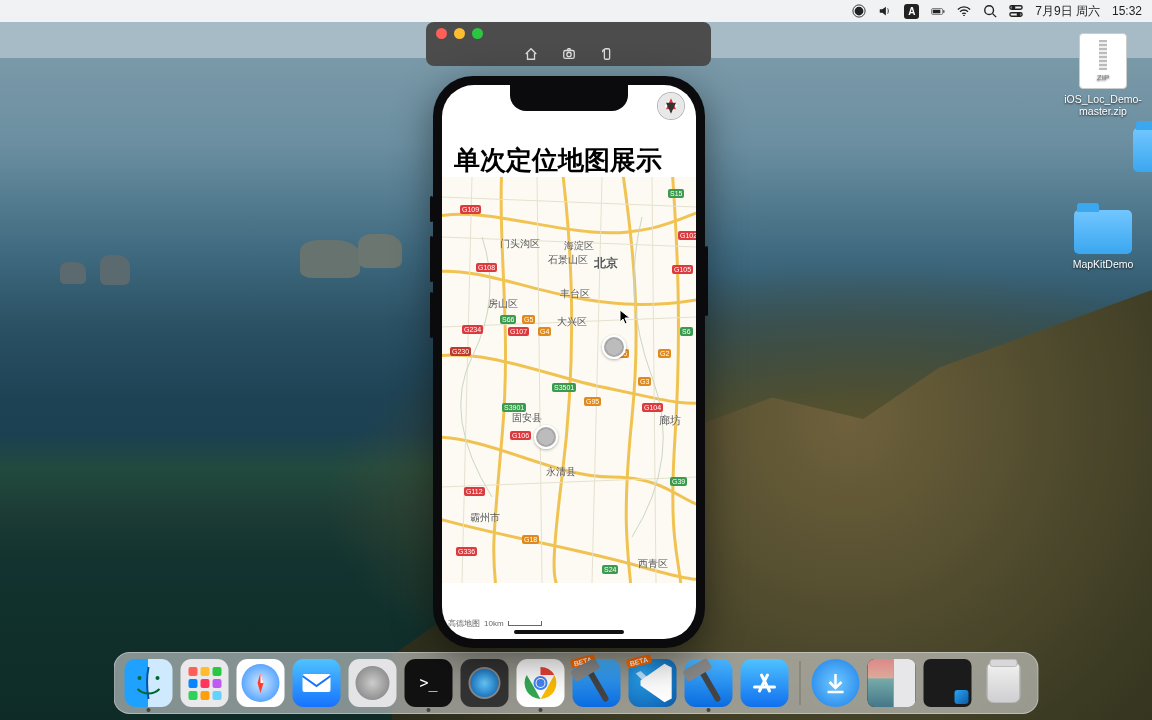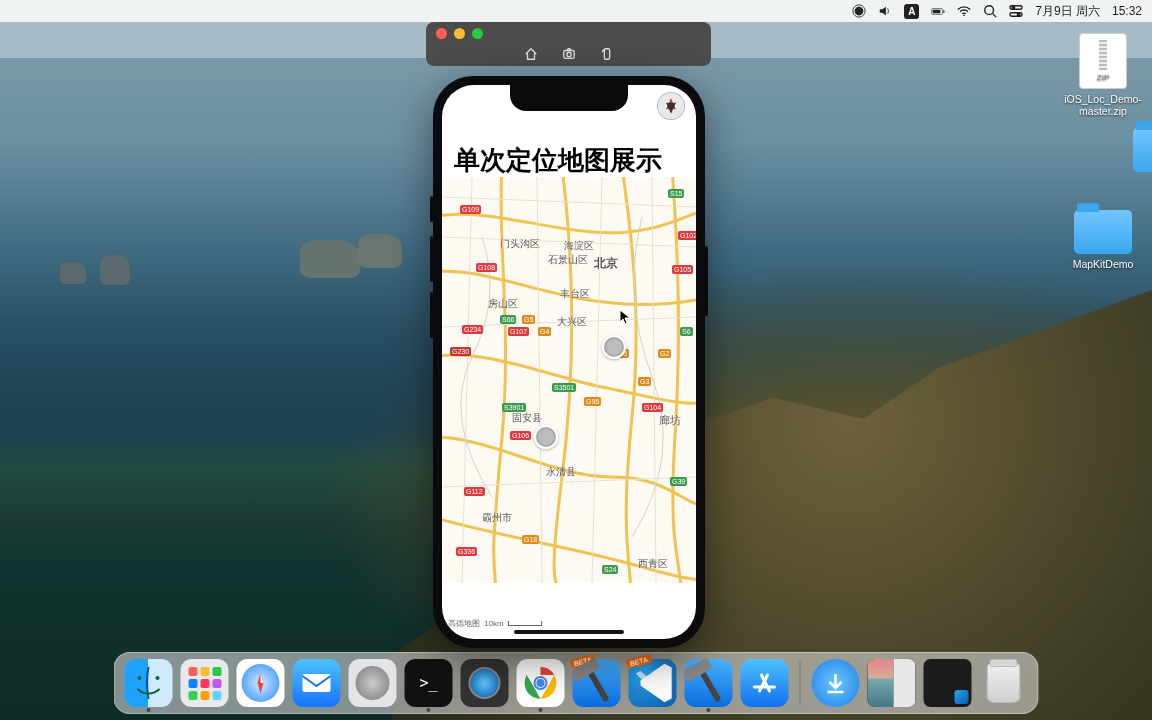--- a/index.html
+++ b/index.html
@@ -281,21 +281,21 @@
       <span class="city-lbl" style="left:152px;top:78px;font-size:12px;font-weight:600;">北京</span>
       <span class="city-lbl" style="left:122px;top:62px;">海淀区</span>
       <span class="city-lbl" style="left:106px;top:76px;">石景山区</span>
       <span class="city-lbl" style="left:118px;top:92px;margin-top:18px;">丰台区</span>
       <span class="city-lbl" style="left:58px;top:60px;">门头沟区</span>
       <span class="city-lbl" style="left:46px;top:120px;">房山区</span>
       <span class="city-lbl" style="left:115px;top:138px;">大兴区</span>
       <span class="city-lbl" style="left:178px;top:236px;font-size:11px;margin-left:39px;">廊坊</span>
       <span class="city-lbl" style="left:70px;top:234px;">固安县</span>
       <span class="city-lbl" style="left:104px;top:288px;">永清县</span>
-      <span class="city-lbl" style="left:40px;top:334px;font-family:Liberation Mono, monospace;">霸州市</span>
+      <span class="city-lbl" style="left:28px;top:334px;font-family:Liberation Mono, monospace;">霸州市</span>
       <span class="city-lbl" style="left:196px;top:380px;">西青区</span>
 
       <span class="route-lbl red" style="left:18px;top:28px;">G109</span>
       <span class="route-lbl red" style="left:34px;top:86px;">G108</span>
       <span class="route-lbl red" style="left:66px;top:150px;">G107</span>
       <span class="route-lbl red" style="left:20px;top:148px;">G234</span>
       <span class="route-lbl red2" style="left:8px;top:170px;">G230</span>
       <span class="route-lbl grn" style="left:58px;top:138px;">S66</span>
       <span class="route-lbl" style="left:80px;top:138px;">G5</span>
       <span class="route-lbl" style="left:96px;top:150px;">G4</span>

